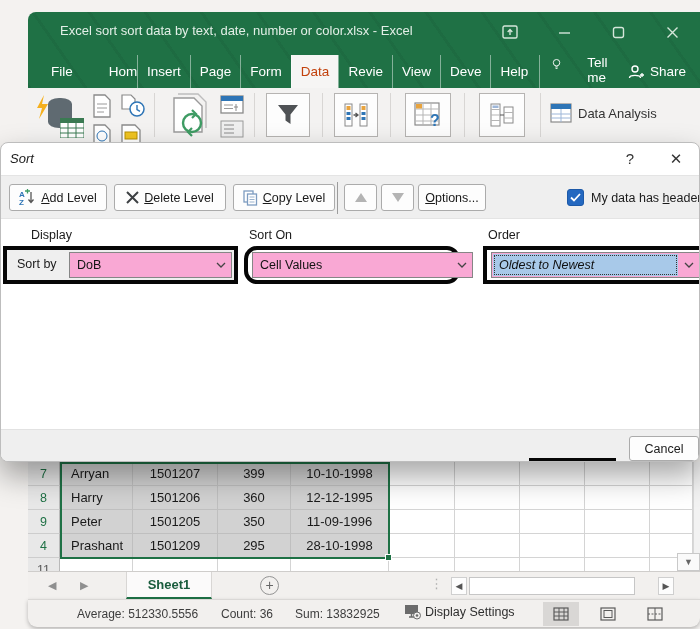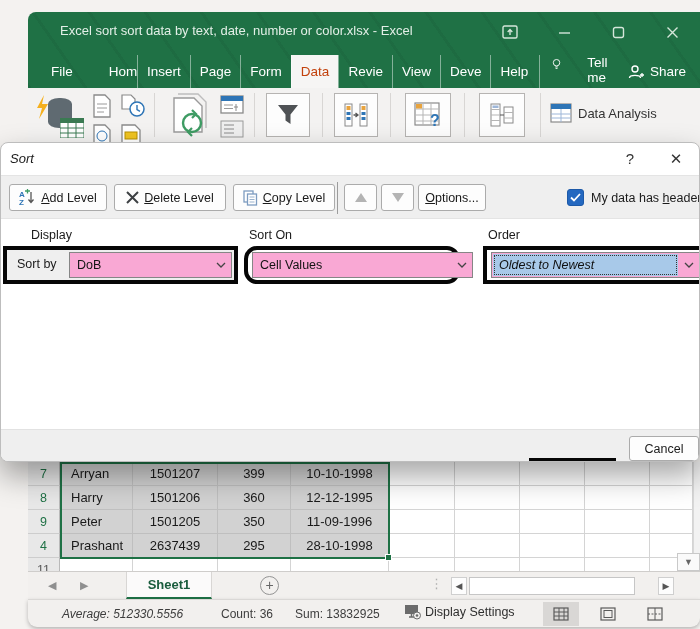--- a/index.html
+++ b/index.html
@@ -98,21 +98,21 @@
   #sheet-tab { position:absolute; left:98px; top:0; width:86px; height:27px; background:#fbfafa; border-left:1px solid #d8d6d4; border-right:1px solid #d8d6d4; border-bottom:2px solid #1e7145; display:flex; align-items:center; justify-content:center; font-size:13px; font-weight:bold; color:#1a5c3d; }
   #new-sheet { position:absolute; left:232px; top:4px; width:19px; height:19px; border:1.5px solid #949494; border-radius:50%; color:#666; font-size:14px; line-height:16px; text-align:center; }
   #tab-dots { position:absolute; left:402px; top:4px; color:#b0b0b0; font-size:13px; letter-spacing:1px; }
   .hsbox { position:absolute; top:5px; width:16px; height:18px; background:#fdfdfd; border:1px solid #cfcfcf; display:flex; align-items:center; justify-content:center; font-size:9px; color:#555; }
   #hs-left { left:423px; } #hs-right { left:630px; }
   #hs-thumb { position:absolute; left:441px; top:5px; width:166px; height:18px; background:#fff; border:1px solid #c6c6c6; }
 
   
   #statusbar { position:absolute; left:28px; top:599px; width:672px; height:28px; background:#f2f0ee; border-top:1px solid #dad8d6; border-radius:0 0 9px 9px; box-shadow:0 2px 4px rgba(0,0,0,.25); }
   .stat { position:absolute; top:7px; font-size:12px; color:#3d3d3d; white-space:nowrap; }
-  #st-avg { left:34px;font-style:italic; } #st-count { left:193px; } #st-sum { left:267px; }
+  #st-avg { left:49px; } #st-count { left:193px; } #st-sum { left:267px; }
   #st-display { position:absolute; left:376px; top:4px; display:flex; align-items:center; gap:4px; font-size:12.5px; color:#2e2e2e; }
   .viewbtn { position:absolute; top:2px; width:36px; height:24px; display:flex; align-items:center; justify-content:center; color:#5a5a5a; }
   #view-normal { left:515px; background:#d9d7d5; } #view-layout { left:562px; } #view-break { left:609px; }
 </style>
 </head>
 <body>
 
 <div id="screen">
 
   <div id="win-top">
@@ -299,21 +299,21 @@
         <div class="cell ctr sel">1501205</div>
         <div class="cell ctr sel">350</div>
         <div class="cell ctr sel">11-09-1996</div>
         <div class="cell"></div>
         <div class="cell"></div>
         <div class="cell"></div>
         <div class="cell"></div>
         <div class="cell"></div>
         <div class="cell rowhdr selhdr">4</div>
         <div class="cell name sel">Prashant</div>
-        <div class="cell ctr sel">2637439</div>
+        <div class="cell ctr sel">1501209</div>
         <div class="cell ctr sel">295</div>
         <div class="cell ctr sel">28-10-1998</div>
         <div class="cell"></div>
         <div class="cell"></div>
         <div class="cell"></div>
         <div class="cell"></div>
         <div class="cell"></div>
         <div class="cell rowhdr">11</div>
         <div class="cell name"></div>
         <div class="cell ctr"></div>

